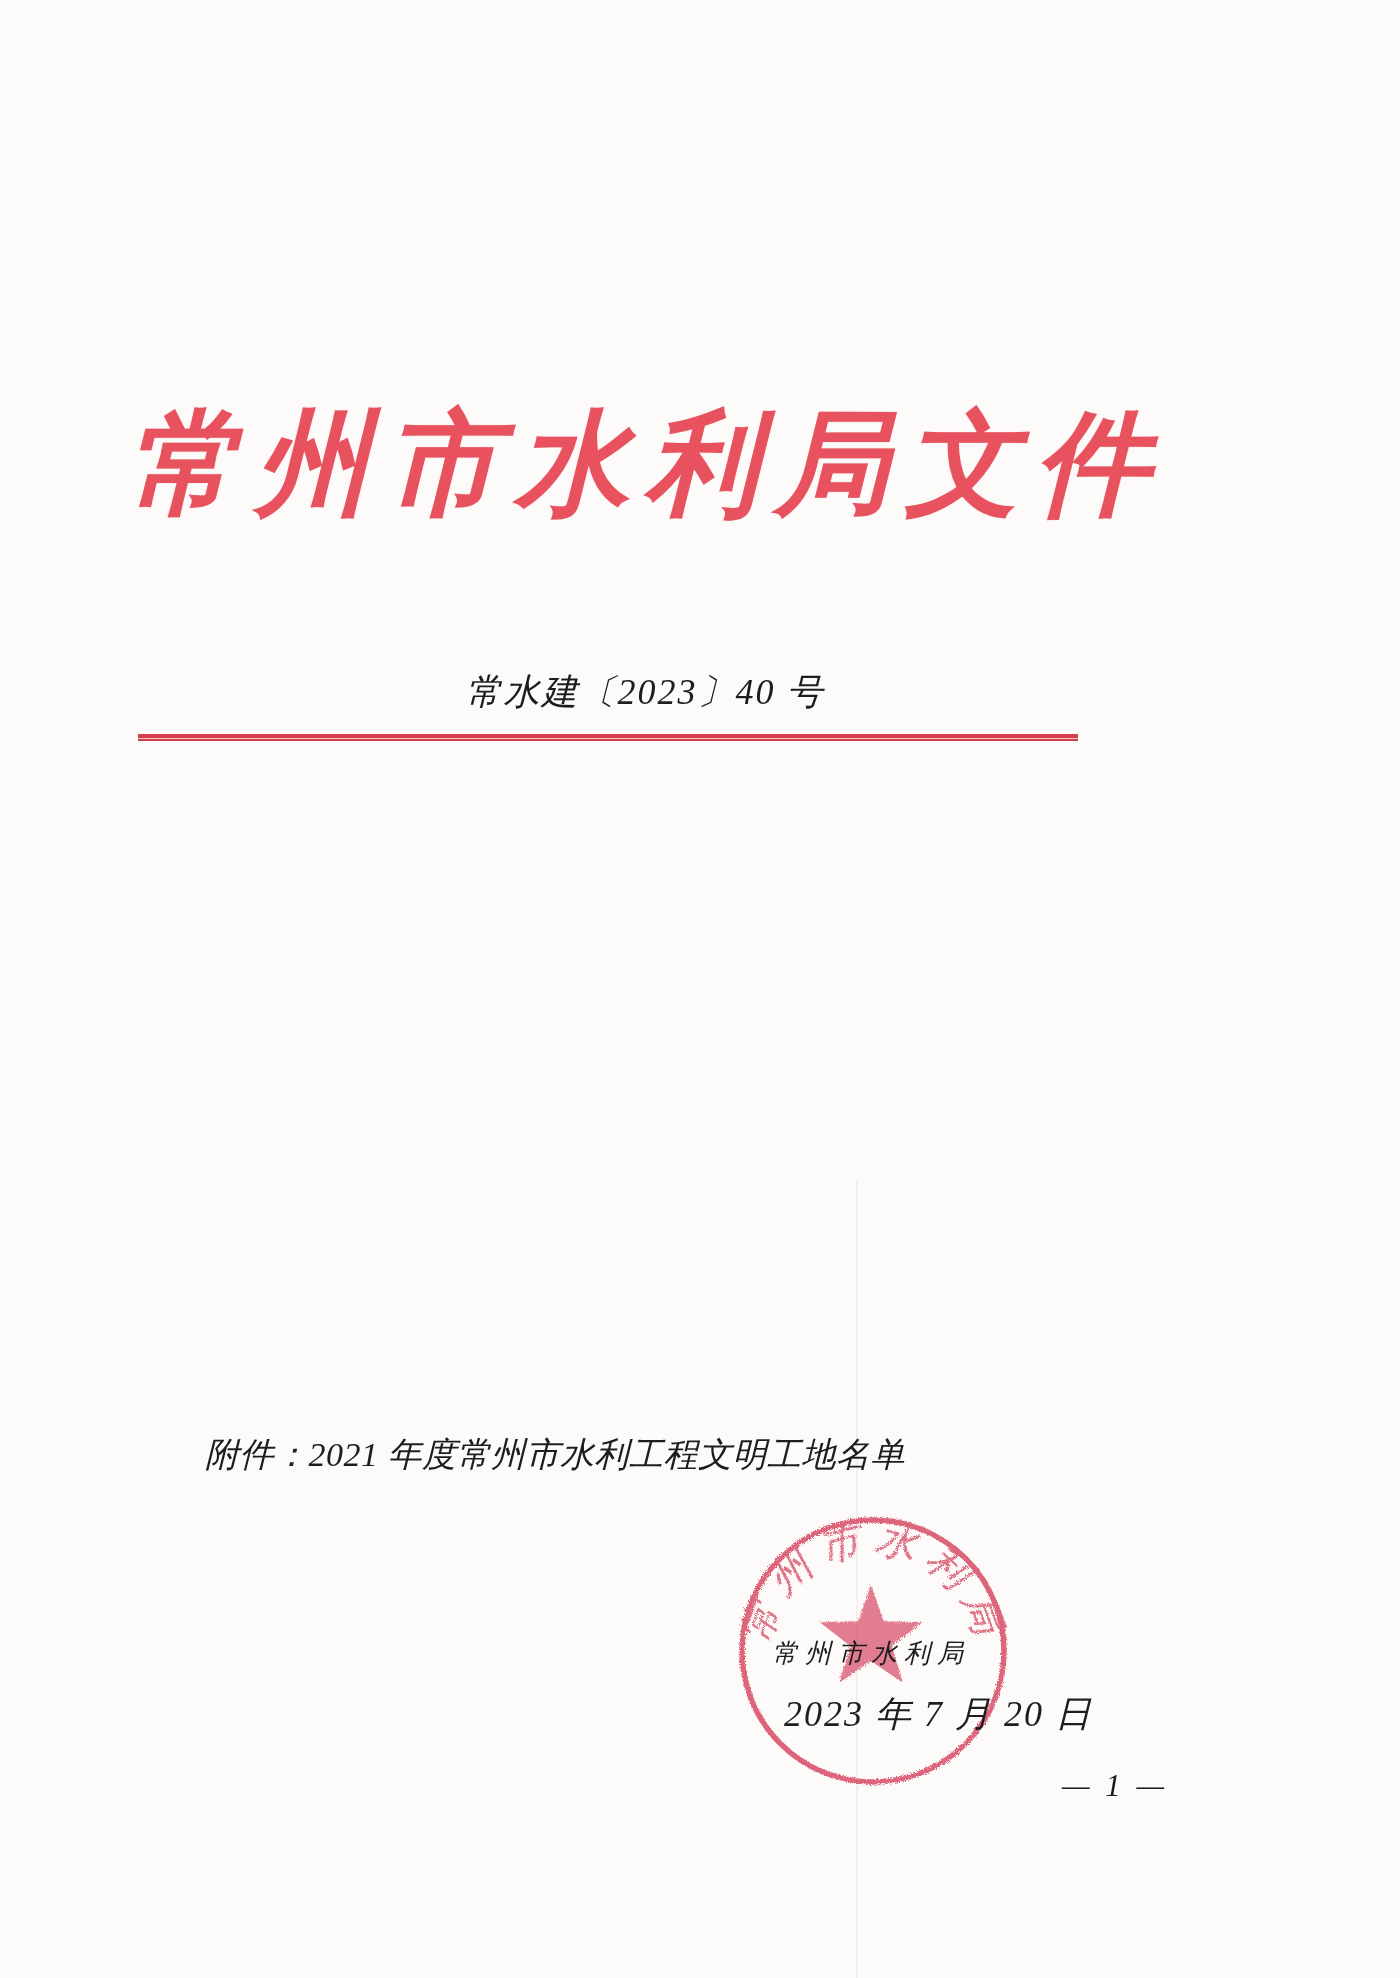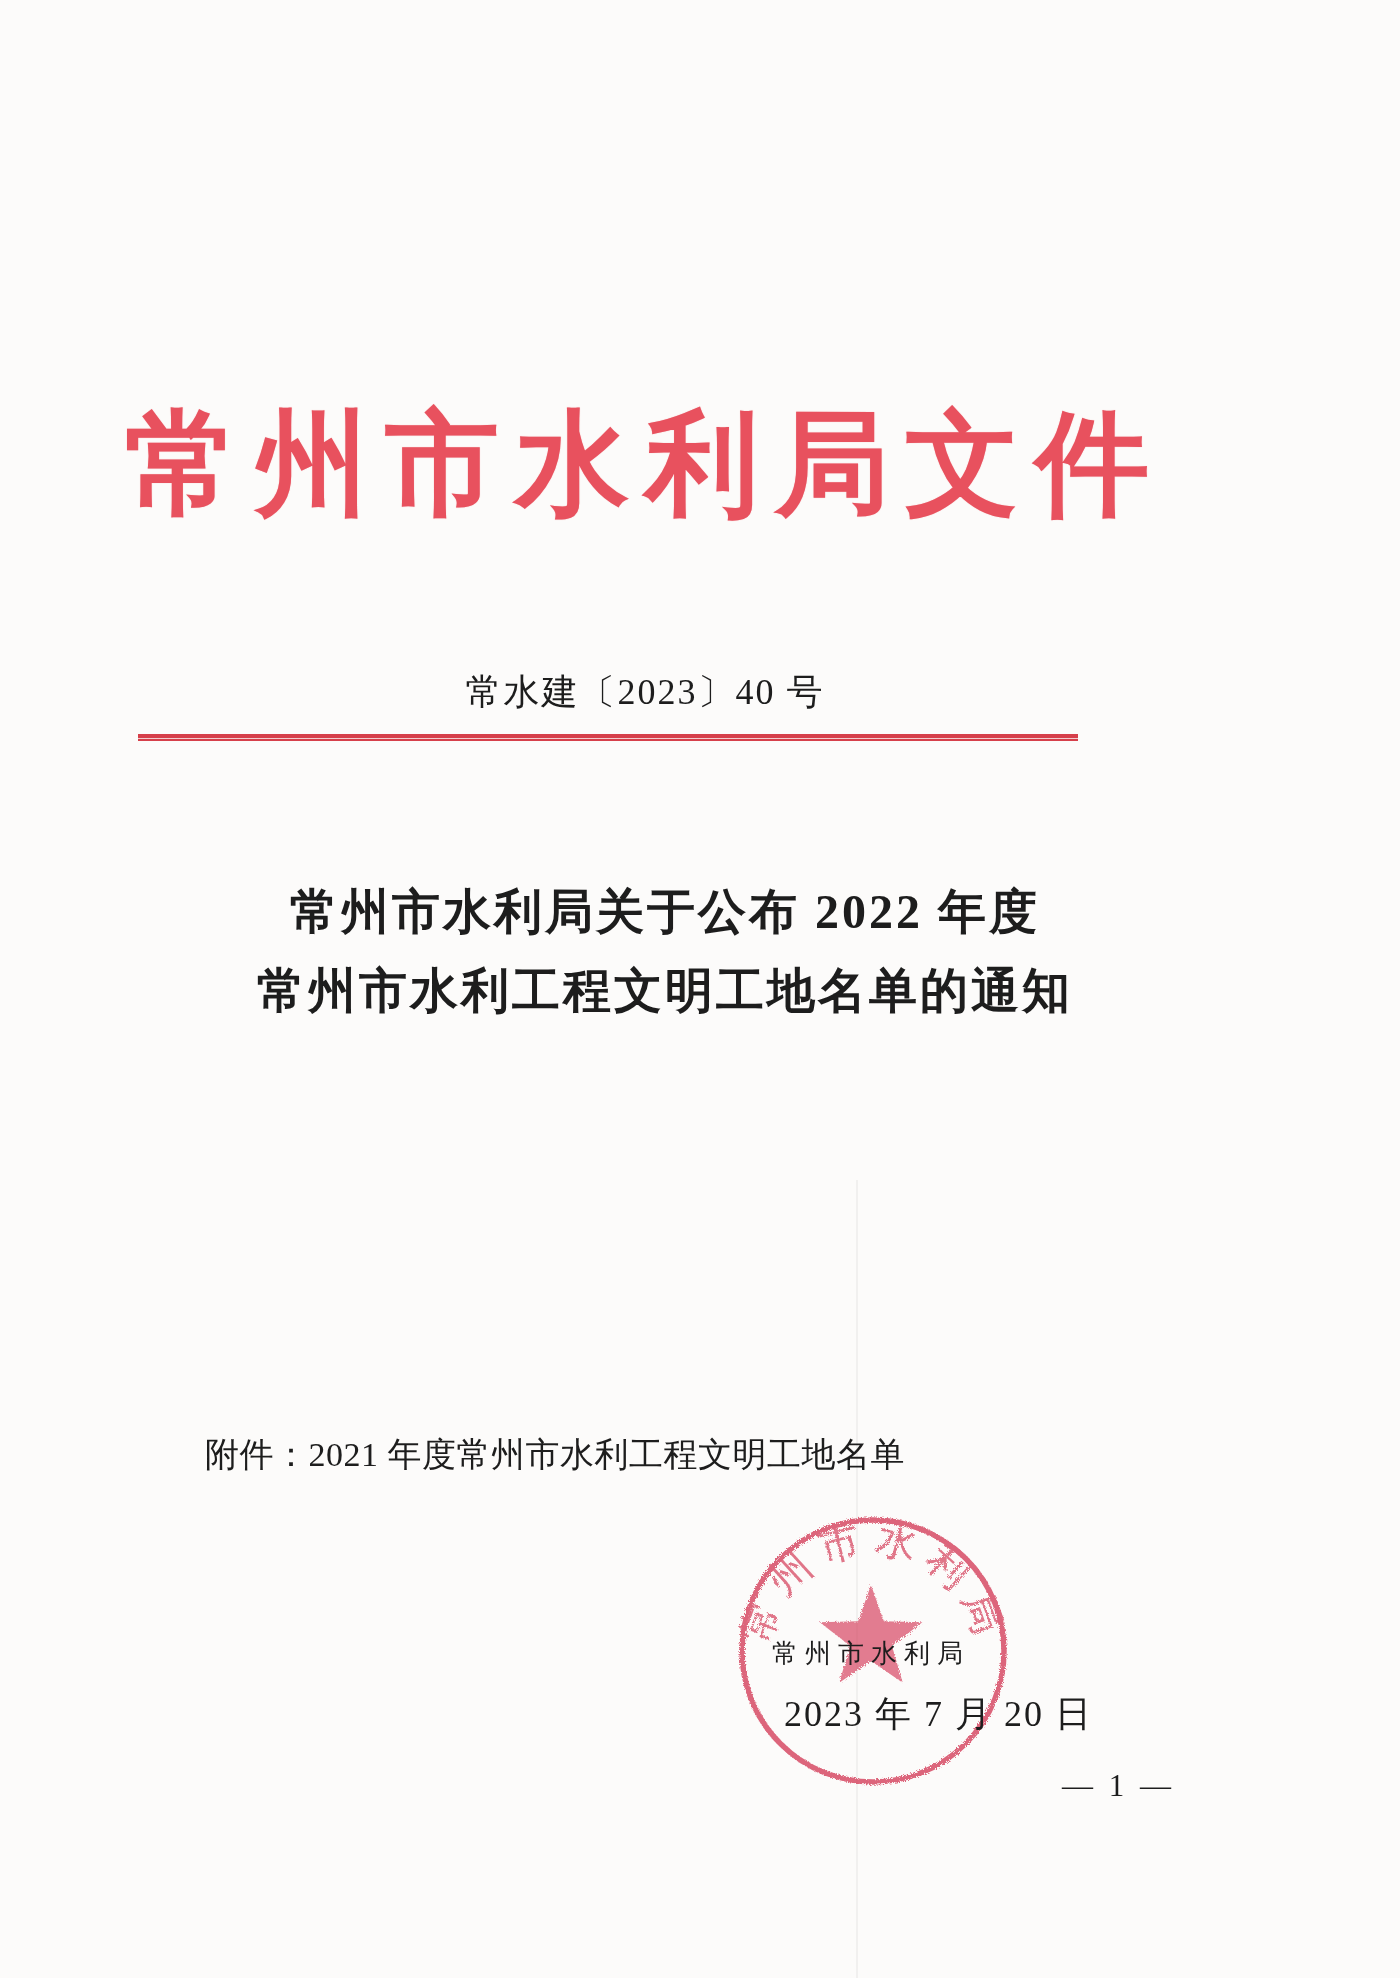--- a/index.html
+++ b/index.html
@@ -6,20 +6,21 @@
   html, body { background: #e9e9e9; }
   .page {
     position: relative;
     width: 1400px;
     height: 1978px;
     margin: 0 auto;
     background: #fcfbfa;
     overflow: hidden;
     font-family: "Liberation Serif", "DejaVu Serif", serif;
     color: #1d1d1d;
+    font-style: italic;
   }
   
   .fold-line {
     position: absolute;
     left: 856px; top: 1180px;
     width: 2px; height: 798px;
     background: rgba(60,60,60,0.06);
   }
   .banner {
     position: absolute;
@@ -110,21 +111,20 @@
 <div class="page">
 
   <div class="fold-line"></div>
 
   <div class="banner">常州市水利局文件</div>
 
   <div class="doc-number">常水建〔2023〕40 号</div>
 
   <div class="red-rule"></div>
 
-  <div class="doc-title"><span>常州市水利局关于公布 2022 年度</span><br><span>常州市水利工程文明工地名单的通知</span></div>
 
 
   <div class="attachment">　　附件：2021 年度常州市水利工程文明工地名单</div>
 
   <svg class="seal" viewBox="0 0 280 280">
     <defs>
       <filter id="stamp-rough" x="-10%" y="-10%" width="120%" height="120%">
         <feTurbulence type="fractalNoise" baseFrequency="0.9" numOctaves="2" result="noise"></feTurbulence>
         <feDisplacementMap in="SourceGraphic" in2="noise" scale="5"></feDisplacementMap>
       </filter>

